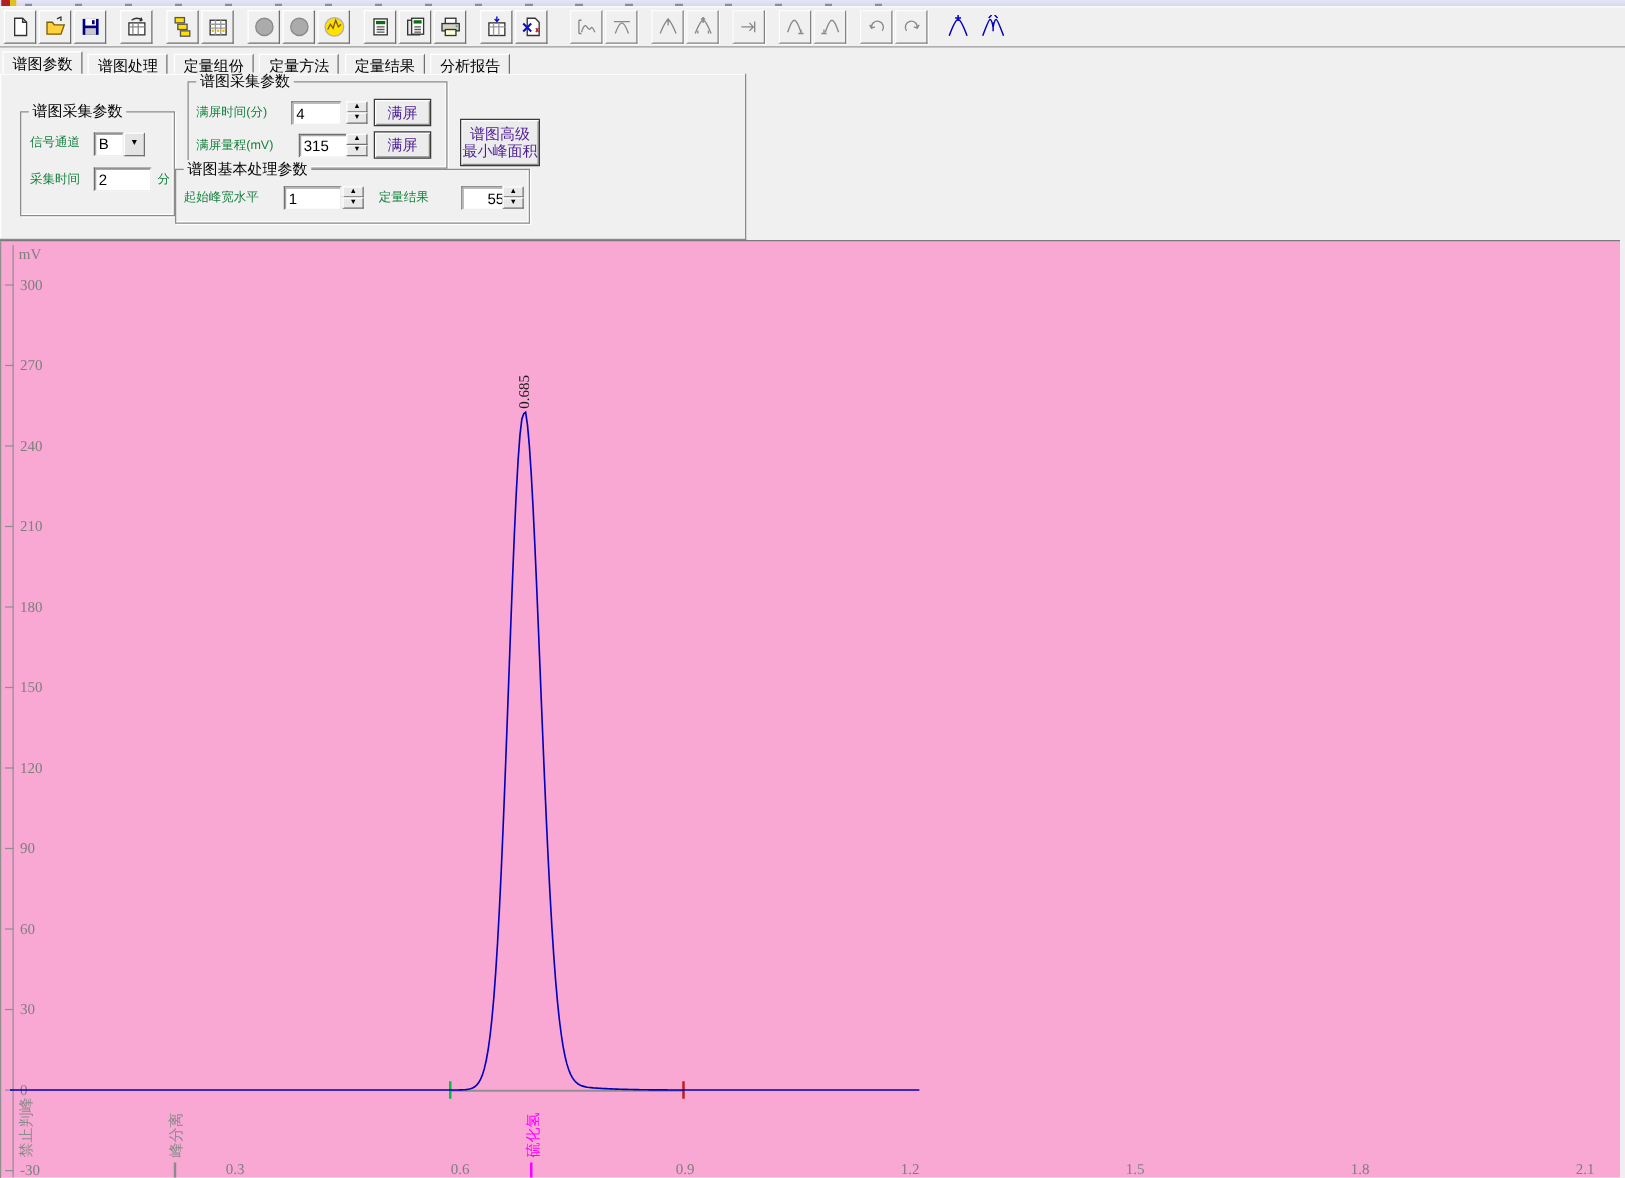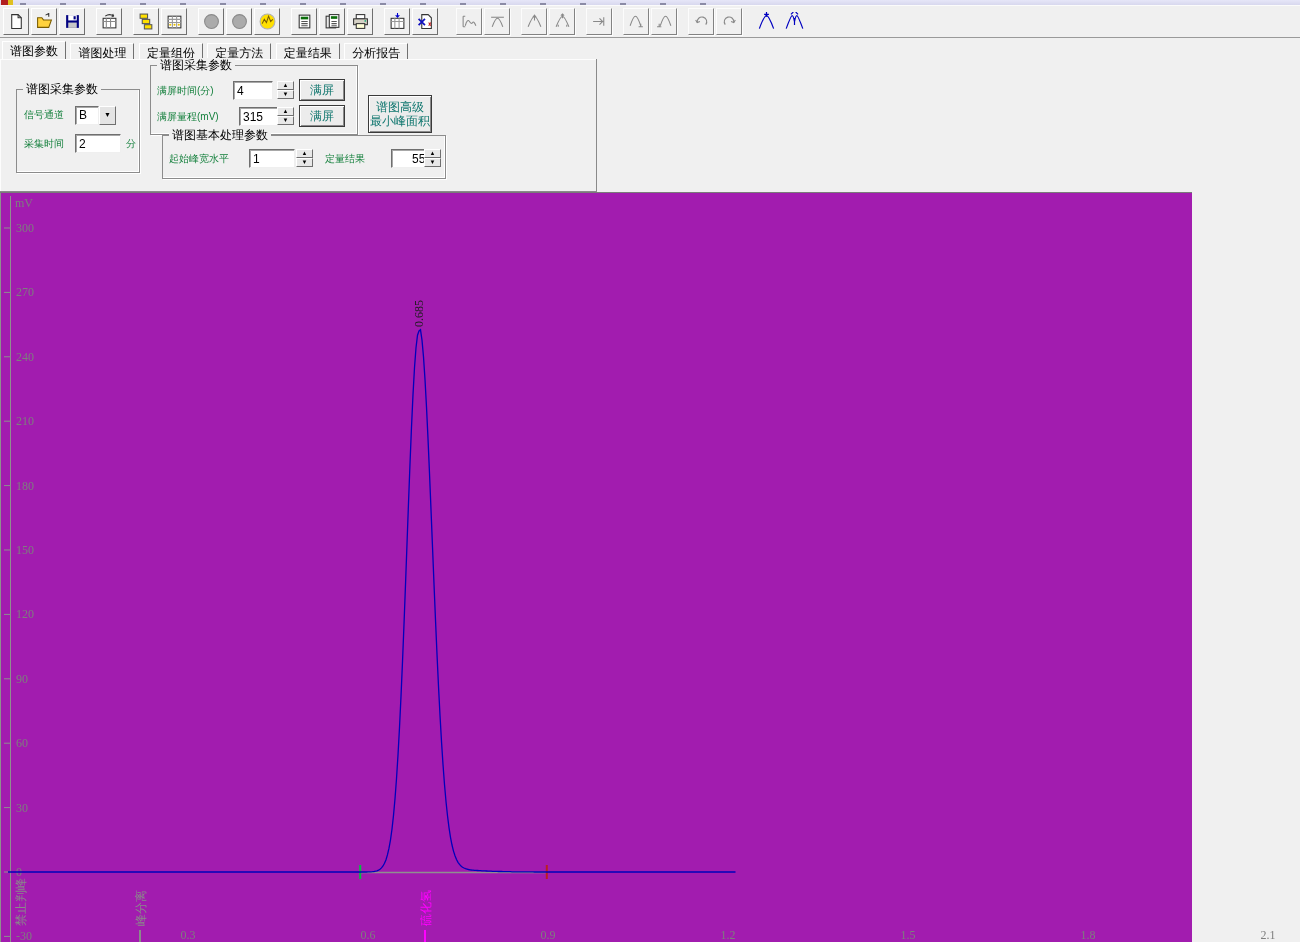--- a/index.html
+++ b/index.html
@@ -42,24 +42,24 @@
   .combo{position:absolute;display:flex;}
   .combo .cval{background:#fff;border:1px solid;border-color:#6f6f6f #efefef #efefef #6f6f6f;
     box-shadow:inset 1px 1px 0 #a8a8a8;font-size:12px;padding:1px 3px;width:24px;height:19px;box-sizing:border-box;}
   .dropbtn{width:17px;height:19px;background:#e4e4e4;border:1px solid;border-color:#fff #6f6f6f #6f6f6f #fff;
     font-size:7px;line-height:16px;text-align:center;color:#000;box-sizing:border-box;}
   .spin{position:absolute;width:17px;display:flex;flex-direction:column;}
   .spin div{height:9px;background:#e8e8e8;border:1px solid;border-color:#fff #6f6f6f #6f6f6f #fff;
     font-size:6px;line-height:7px;text-align:center;box-sizing:border-box;}
   .btn3d{position:absolute;background:#ececec;border:1px solid #3a3a3a;
     box-shadow:inset 1px 1px 0 #ffffff, inset -1px -1px 0 #8a8a8a;
-    font-size:12px;text-align:center;color:#0f766e;
+    font-size:12px;text-align:center;color:#4c1d95;
     font-family:"Liberation Sans","DejaVu Sans",sans-serif;padding:0;}
   
-  .chart-area{position:absolute;left:0;top:192px;width:1192px;height:750px;background:#a21caf;
+  .chart-area{position:absolute;left:0;top:192px;width:1296px;height:750px;background:#f9a8d4;
     border-top:1px solid #7a7a7a;box-sizing:border-box;}
   .ax{font:12px "Liberation Serif","DejaVu Serif",serif;fill:#7e7e7e}
   .pk{font:12px "Liberation Serif","DejaVu Serif",serif;fill:#1d1d1d}
   .ev{font:12px "Liberation Sans","DejaVu Sans",sans-serif}
 </style>
 </head>
 <body>
 
 <div class="menustrip">
   <div class="appicon"></div>
@@ -283,21 +283,21 @@
         <div>▼</div>
       </div>
     <button class="btn3d" style="left:148px;top:39px;width:46px;height:22px;">满屏</button>
   </div>
 
   <button class="btn3d" style="left:368px;top:36px;width:64px;height:38px;line-height:14px;">
     <span>谱图高级</span><br>
     <span>最小峰面积</span>
   </button>
 
-  <div class="groupbox" style="left:162px;top:76px;width:282px;height:42px;text-decoration:underline;">
+  <div class="groupbox" style="left:140px;top:76px;width:282px;height:42px;text-decoration:underline;">
     <span class="legend">谱图基本处理参数</span>
     <span class="lbl" style="left:6px;top:16px;">起始峰宽水平</span>
     <input class="field" style="left: 86px; top: 13px; width: 46px; height: 19px;" value="1">
     <div class="spin" style="left:133px;top:13px;">
         <div>▲</div>
         <div>▼</div>
       </div>
     <span class="lbl" style="left:162px;top:16px;">定量结果</span>
     <input class="field" style="left: 228px; top: 13px; width: 38px; height: 19px; padding-left: 20px;" value="55">
     <div class="spin" style="left:261px;top:13px;">

